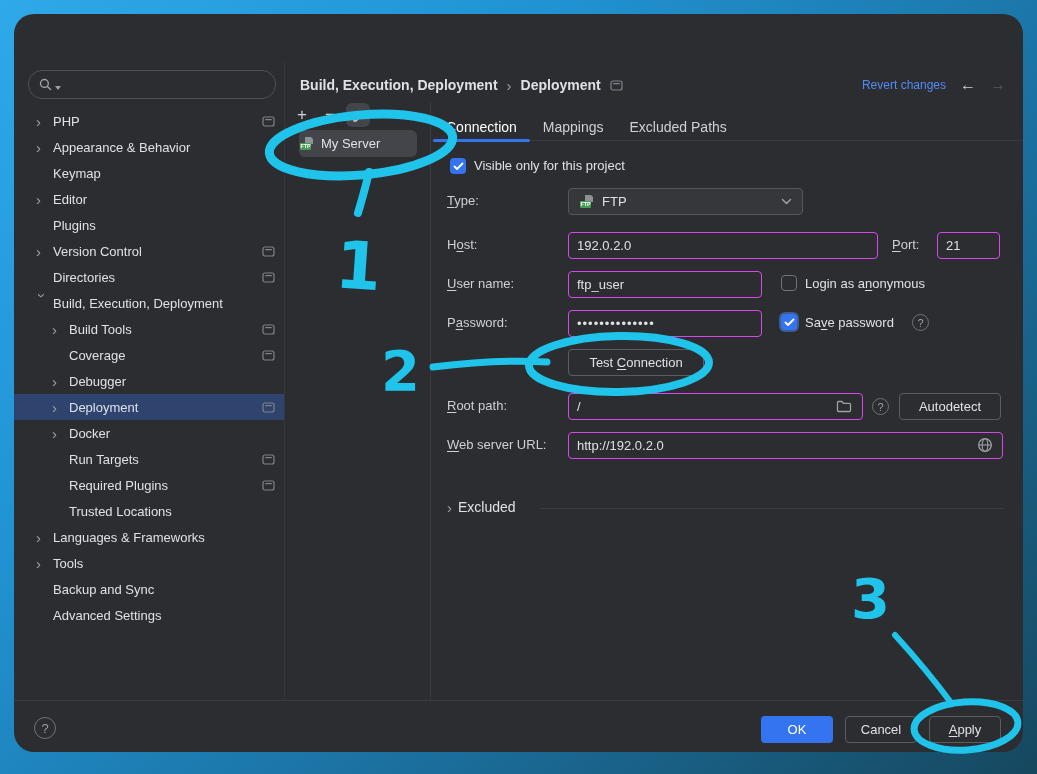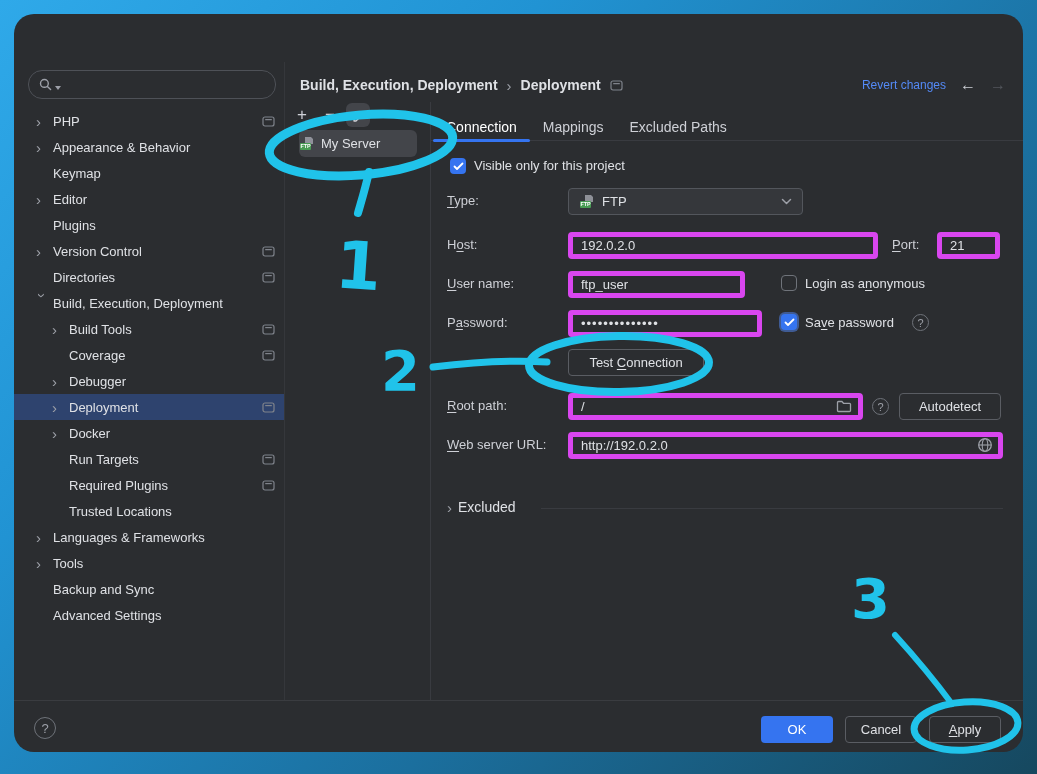--- a/index.html
+++ b/index.html
@@ -62,21 +62,21 @@
   .tabbar { position:absolute; left:419px; top:99px; display:flex; }
   .tabline { position:absolute; left:416px; top:126px; width:593px; height:1px; background:#393b40; }
   .tab { padding:0 13px; height:28px; display:flex; align-items:center; font-size:14px;
     color:#ced0d6; position:relative; cursor:pointer; white-space:nowrap; }
   .tab.active { color:#fff; }
   .tab.active::after { content:''; position:absolute; left:0; right:0; bottom:-1px; height:3px;
     border-radius:2px; background:#3574f0; }
   
   .flabel { position:absolute; color:#ced0d6; line-height:18px; white-space:nowrap; }
   .mn { text-decoration:underline; text-underline-offset:2px; }
-  .tinput { position:absolute; height:27px; background:transparent; border:5px solid #d946ef; border-radius:4px;
+  .tinput { position:absolute; height:27px; background:transparent; border:1px solid #d946ef; border-radius:4px;
     color:#dfe1e5; font-size:13px; font-family:"Liberation Sans",sans-serif; padding:0 8px; outline:none; }
   .iconned { padding-right:28px; }
   .input-icon { position:absolute; pointer-events:auto; }
   .select { position:absolute; left:554px; top:174px; width:235px; height:27px; background:#35373b;
     border:1px solid #53565c; border-radius:4px; display:flex; align-items:center; padding:0 10px; gap:7px; cursor:pointer; }
   .select .chev { margin-left:auto; }
   .checkbox { position:absolute; width:16px; height:16px; border-radius:4px; cursor:pointer; }
   .checkbox.checked { background:#3574f0; display:flex; align-items:center; justify-content:center; }
   .checkbox.unchecked { border:1.5px solid #6f737a; background:transparent; }
   .checkbox.focused { box-shadow:0 0 0 2px rgba(84,138,247,.5); }
@@ -366,21 +366,21 @@
         <polyline points="1.5,1.5 5.5,5.5 9.5,1.5" fill="none" stroke="#9da0a8" stroke-width="1.5" stroke-linecap="round" stroke-linejoin="round"></polyline>
       </svg>
   </div>
 
   <span class="flabel" style="left:433px; top:222px;"><span>H</span><span class="mn">o</span><span>st:</span></span>
   <input class="tinput" style="left: 554px; top: 218px; width: 310px;" value="192.0.2.0">
   <span class="flabel" style="left:878px; top:222px;"><span class="mn">P</span><span>ort:</span></span>
   <input class="tinput" style="left: 923px; top: 218px; width: 63px;" value="21">
 
   <span class="flabel" style="left:433px; top:261px;text-align:center;"><span class="mn">U</span><span>ser name:</span></span>
-  <input class="tinput" style="left: 554px; top: 257px; width: 177px;" value="ftp_user">
+  <input class="tinput" style="left: 554px; top: 257px; width: 194px;" value="ftp_user">
   <div class="checkbox unchecked" style="left:767px; top:261px;"></div>
   <span class="cb-label" style="left:791px; top:261px;"><span>Login as a</span><span class="mn">n</span><span>onymous</span></span>
 
   <span class="flabel" style="left:433px; top:300px;"><span>P</span><span class="mn">a</span><span>ssword:</span></span>
   <input class="tinput" style="left: 554px; top: 296px; width: 194px; letter-spacing: 1px;" value="••••••••••••••">
   <div class="checkbox checked focused" style="left:767px; top:300px;">
     <svg width="11" height="9" viewBox="0 0 11 9">
         <polyline points="1.5,4.5 4,7 9.5,1.5" fill="none" stroke="#fff" stroke-width="1.8" stroke-linecap="round" stroke-linejoin="round"></polyline>
       </svg>
   </div>

